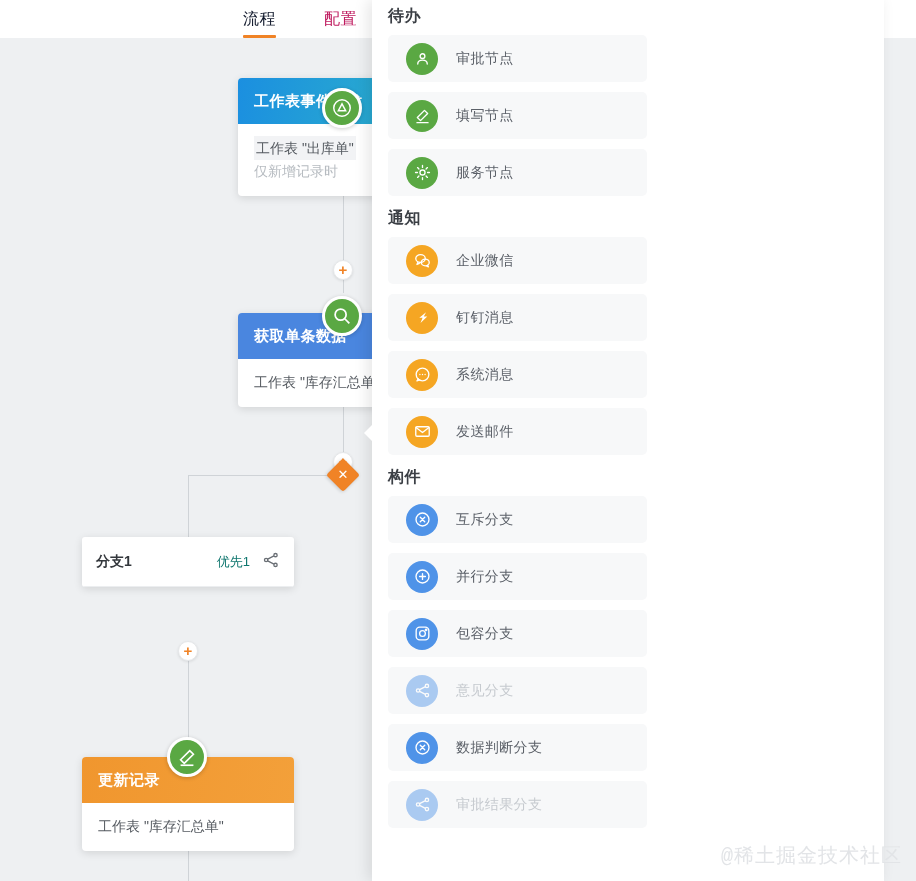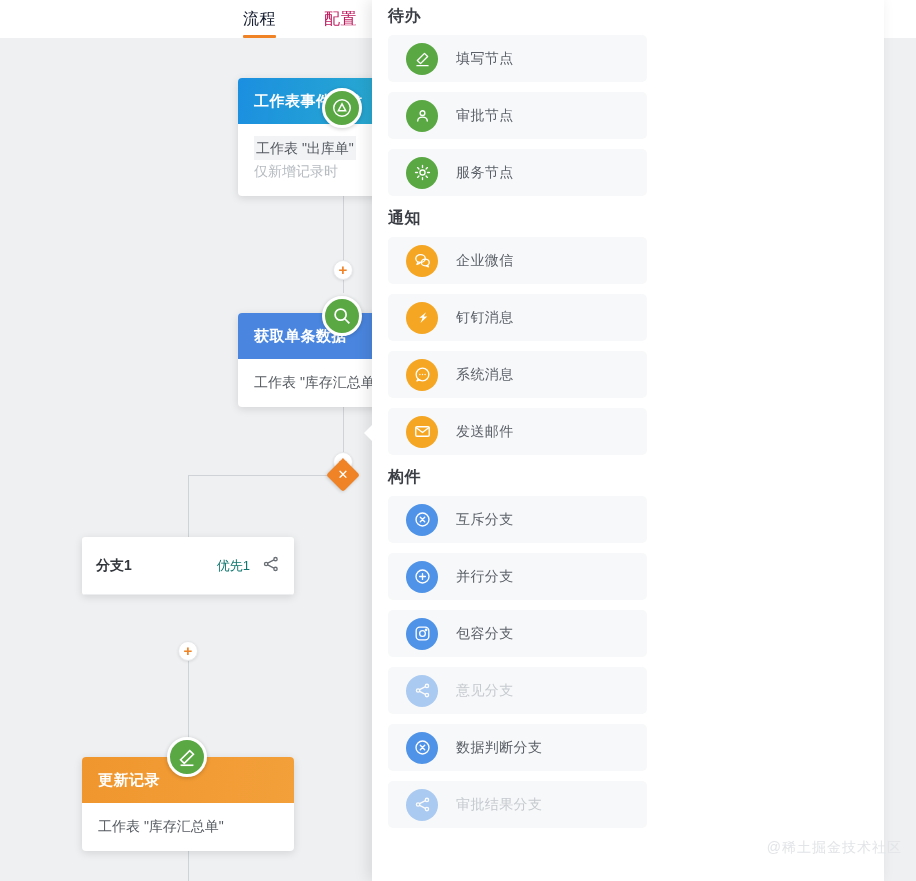--- a/index.html
+++ b/index.html
@@ -85,21 +85,21 @@
     display: flex; align-items: center; justify-content: center; z-index: 3;
   }
   .node-badge svg { width: 22px; height: 22px; }
 
   
   .branch {
     position: absolute; width: 212px; background: #ffffff; border-radius: 3px;
     box-shadow: 0 2px 8px rgba(0,0,0,.12); overflow: hidden; cursor: pointer;
   }
   .branch-head {
-    height: 58px; display: flex; align-items: center; padding: 0 14px;
+    height: 50px; display: flex; align-items: center; padding: 0 14px;
     border-bottom: 1px solid #eceef0;
   }
   .branch-title { font-size: 14px; color: #33373c; font-weight: bold; }
   .branch-pri { margin-left: auto; font-size: 13px; color: #0f766e; margin-right: 12px; text-align: right; }
   .branch-body { padding: 12px 14px 14px 14px; font-size: 13px; color: #5d636a; }
 
   
   .panel {
     position: absolute; left: 372px; top: 0; width: 512px; height: 881px;
     background: #ffffff; z-index: 10;
@@ -131,23 +131,23 @@
   .cell-icon svg { width: 19px; height: 19px; }
   .cell-label { margin-left: 18px; font-size: 14px; color: #5b6068; letter-spacing: .4px; }
   .cell.disabled .cell-label { color: #c6cacf; }
   .cell.disabled .cell-icon { opacity: .45; }
 
   .ic-green  { background: #5aa843; }
   .ic-orange { background: #f5a623; }
   .ic-blue   { background: #4f93e8; }
 
   .watermark {
-    position: absolute; right: 14px; bottom: 24px;
-    font-size: 14px; color: #e2e4e7; letter-spacing: 1px;
-    font-family: Liberation Sans, sans-serif; z-index: 20; pointer-events: none;
+    position: absolute; right: 14px; bottom: 12px;
+    font-size: 20px; color: #e2e4e7; letter-spacing: 1px;
+    font-family: Liberation Mono, monospace; z-index: 20; pointer-events: none;
   }
 </style>
 </head>
 <body>
 
 <div id="app">
 
   <div class="header">
     <div class="tabs">
       <div class="tab active">流程</div>
@@ -235,34 +235,34 @@
   <div class="right-strip"></div>
 
   <div class="panel-arrow"></div>
   <div class="panel">
     <div class="panel-inner" id="panel-inner">
         <div class="group-title first">待办</div>
         <div class="grid">
           <div class="cell">
             <div class="cell-icon ic-green">
               <svg viewBox="0 0 24 24" fill="none" stroke="#ffffff" stroke-width="1.7" stroke-linecap="round" stroke-linejoin="round">
+                <circle cx="12" cy="9" r="3"></circle>
+                <path d="M6 19c0-3.3 2.7-5 6-5s6 1.7 6 5"></path>
+              </svg>
+            </div>
+            <div class="cell-label">审批节点</div>
+          </div>
+          <div class="cell">
+            <div class="cell-icon ic-green">
+              <svg viewBox="0 0 24 24" fill="none" stroke="#ffffff" stroke-width="1.7" stroke-linecap="round" stroke-linejoin="round">
                 <path d="M5.5 14.5 L14.5 5.5 L18.5 9.5 L9.5 18.5 Z"></path>
                 <path d="M5 21h14"></path>
               </svg>
             </div>
             <div class="cell-label">填写节点</div>
-          </div>
-          <div class="cell">
-            <div class="cell-icon ic-green">
-              <svg viewBox="0 0 24 24" fill="none" stroke="#ffffff" stroke-width="1.7" stroke-linecap="round" stroke-linejoin="round">
-                <circle cx="12" cy="9" r="3"></circle>
-                <path d="M6 19c0-3.3 2.7-5 6-5s6 1.7 6 5"></path>
-              </svg>
-            </div>
-            <div class="cell-label">审批节点</div>
           </div>
           <div class="cell">
             <div class="cell-icon ic-green">
               <svg viewBox="0 0 24 24" fill="none" stroke="#ffffff" stroke-width="1.7" stroke-linecap="round" stroke-linejoin="round">
                 <circle cx="12" cy="12" r="3.2"></circle>
                 <path d="M12 3.2v2.4M12 18.4v2.4M3.2 12h2.4M18.4 12h2.4M5.8 5.8l1.7 1.7M16.5 16.5l1.7 1.7M18.2 5.8l-1.7 1.7M7.5 16.5l-1.7 1.7"></path>
               </svg>
             </div>
             <div class="cell-label">服务节点</div>
           </div>

